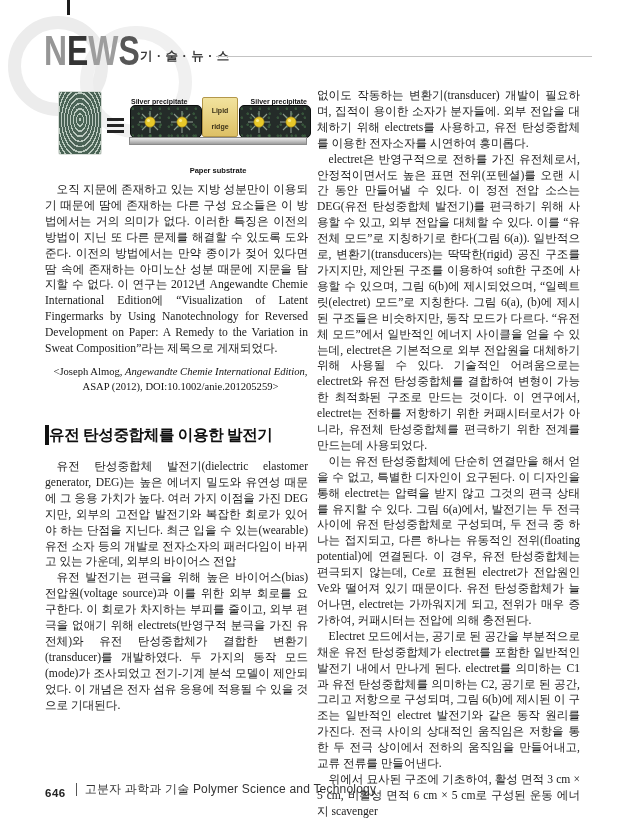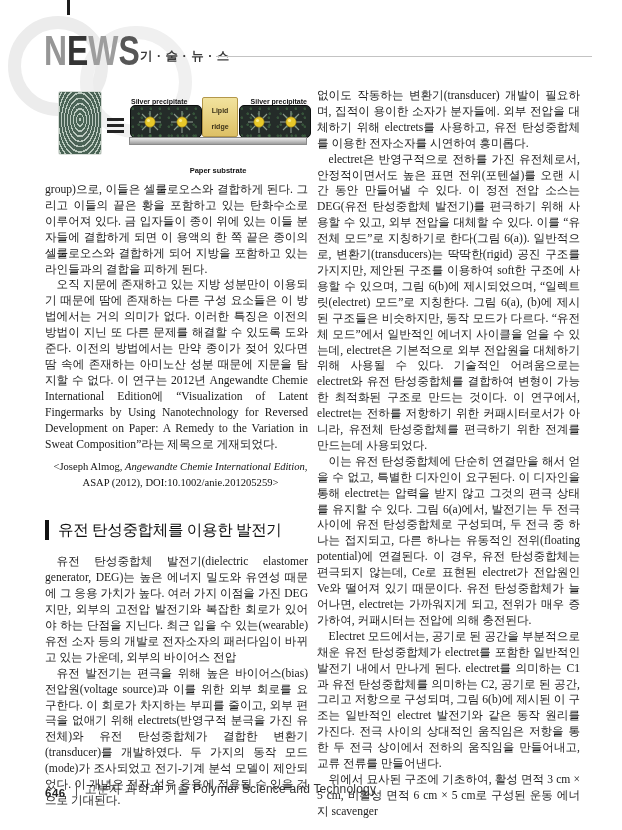--- a/index.html
+++ b/index.html
@@ -81,22 +81,22 @@
     margin-top:8px;font-family:"Liberation Sans","DejaVu Sans",sans-serif;
     font-size:9.3px;font-weight:700;color:#151515;text-align:left;line-height:13px;letter-spacing:-.2px;
   }
 
   
   .reference{margin:7px 0 0 8px;text-align:center;font-size:10.6px;line-height:15.5px;color:#111;}
   .reference .it{font-style:italic;}
 
   
   .section-heading{
-    margin:30px 0 14px 0;padding-left:9px;border-left:4px solid #121212;
-    font-size:15.5px;font-weight:400;line-height:20px;color:#0e0e0e;text-align:left;letter-spacing:-.3px;
+    margin:30px 0 14px 0;border-left:4px solid #121212;
+    font-size:15.5px;font-weight:700;line-height:20px;color:#0e0e0e;text-align:left;letter-spacing:-.3px;
   }
 
   
   .footer{
     position:absolute;left:45px;top:779px;display:flex;align-items:center;z-index:1;
     font-family:"Liberation Sans","DejaVu Sans",sans-serif;color:#222;
   }
   .footer .pnum{font-size:11.5px;font-weight:700;letter-spacing:.5px;margin-top:8px;}
   .footer .fdiv{width:1px;height:13px;background:#555;margin:0 8px 0 10px;}
   .footer .ftitle{font-size:12px;color:#333;letter-spacing:.2px;}
@@ -187,21 +187,20 @@
               <circle cx="12" cy="12" r="5.2" fill="#e8c829" stroke="#8a6f12" stroke-width=".6"></circle>
               <circle cx="10.5" cy="10.5" r="1.6" fill="#f7ea8d"></circle>
             </svg>
           </div>
           <div class="substrate"></div>
           <div class="paper-label">Paper substrate</div>
         </div>
       </div>
     </div>
 
-    <p class="para">group)으로, 이들은 셀룰로오스와 결합하게 된다. 그리고 이들의 끝은 황을 포함하고 있는 탄화수소로 이루어져 있다. 금 입자들이 종이 위에 있는 이들 분자들에 결합하게 되면 이 용액의 한 쪽 끝은 종이의 셀룰로오스와 결합하게 되어 지방을 포함하고 있는 라인들과의 결합을 피하게 된다.</p>
     <p class="para indent">오직 지문에 존재하고 있는 지방 성분만이 이용되기 때문에 땀에 존재하는 다른 구성 요소들은 이 방법에서는 거의 의미가 없다. 이러한 특징은 이전의 방법이 지닌 또 다른 문제를 해결할 수 있도록 도와준다. 이전의 방법에서는 만약 종이가 젖어 있다면 땀 속에 존재하는 아미노산 성분 때문에 지문을 탐지할 수 없다. 이 연구는 2012년 Angewandte Chemie International Edition에 “Visualization of Latent Fingermarks by Using Nanotechnology for Reversed Development on Paper: A Remedy to the Variation in Sweat Composition”라는 제목으로 게재되었다.</p>
 
     <div class="reference">
       <span>&lt;Joseph Almog, </span><span class="it">Angewandte Chemie International Edition</span><span>,</span><br>
       <span>ASAP (2012), DOI:10.1002/anie.201205259&gt;</span>
     </div>
 
     <h2 class="section-heading">유전 탄성중합체를 이용한 발전기</h2>
 
     <p class="para indent">유전 탄성중합체 발전기(dielectric elastomer generator, DEG)는 높은 에너지 밀도와 유연성 때문에 그 응용 가치가 높다. 여러 가지 이점을 가진 DEG지만, 외부의 고전압 발전기와 복잡한 회로가 있어야 하는 단점을 지닌다. 최근 입을 수 있는(wearable) 유전 소자 등의 개발로 전자소자의 패러다임이 바뀌고 있는 가운데, 외부의 바이어스 전압</p>

